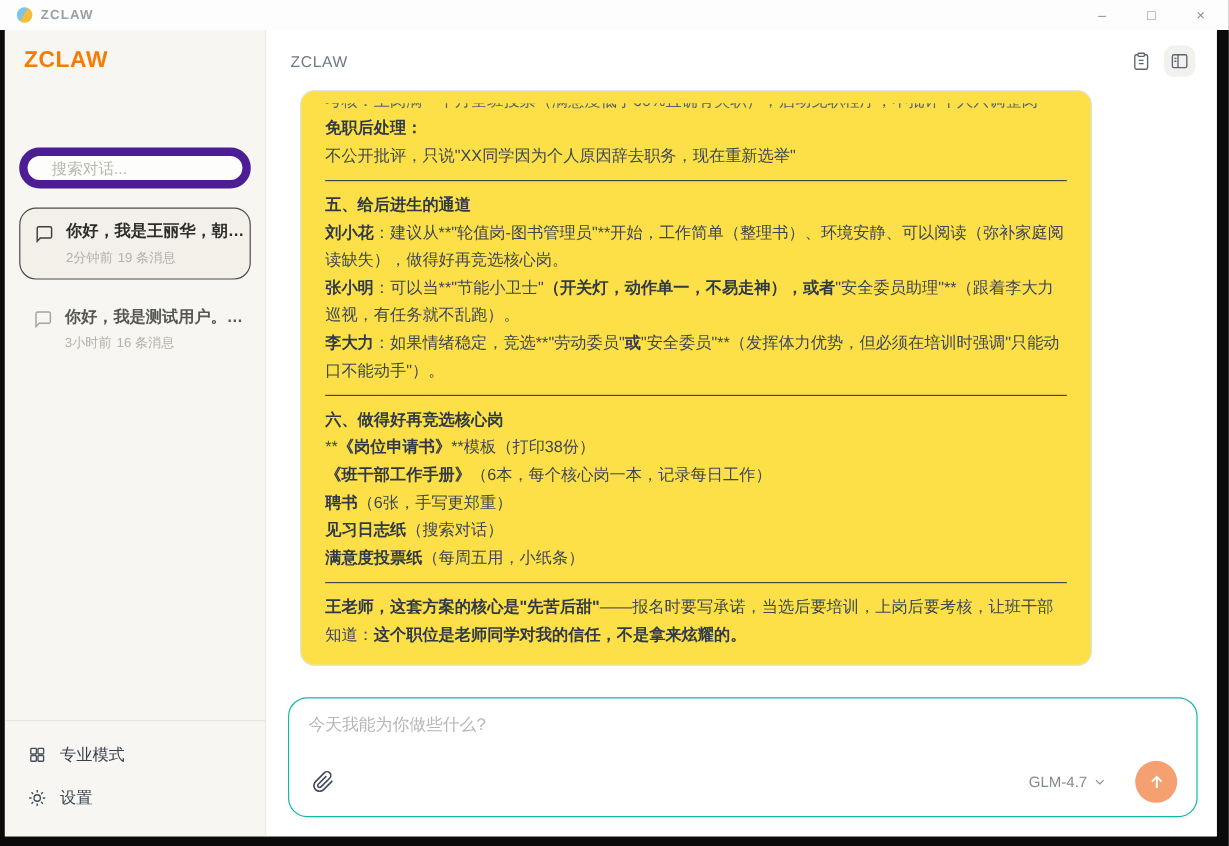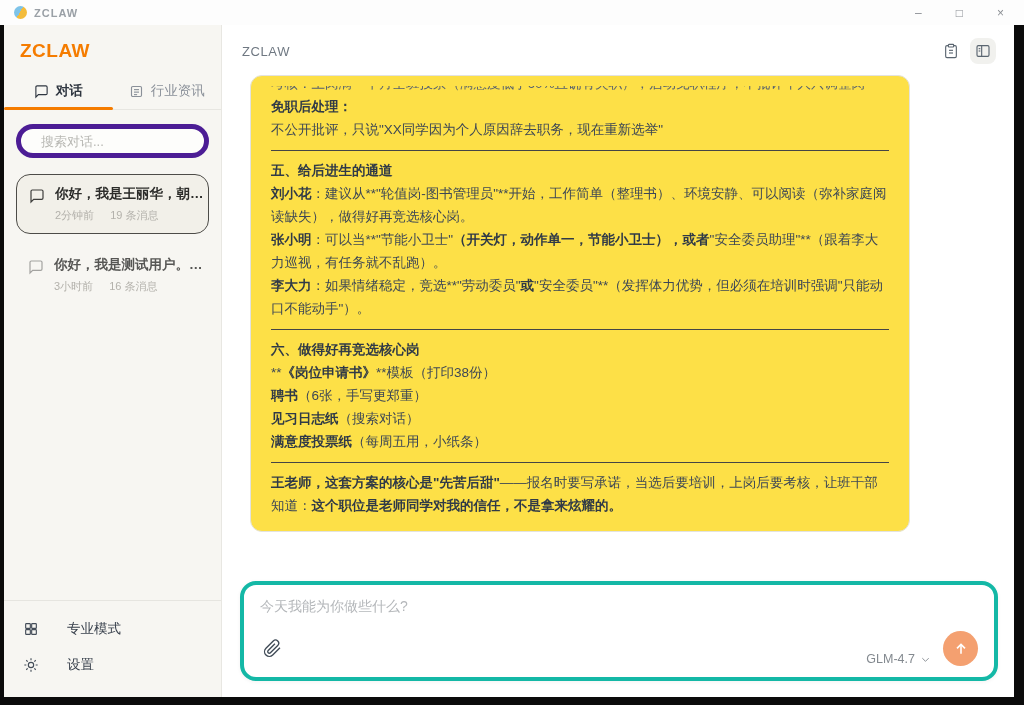--- a/index.html
+++ b/index.html
@@ -25,38 +25,38 @@
   .side-logo { padding:15px 16px 11px; font-size:19px; font-weight:800; color:#f57c00; letter-spacing:.5px; }
   .tabs { display:flex; border-bottom:1px solid #e7e6e1; }
   .tab { flex:1; height:36px; display:flex; align-items:center; justify-content:center; gap:7px;
     font-size:13.5px; color:#8a9099; position:relative; cursor:pointer; }
   .tab svg { width:15px; height:15px; stroke:currentColor; fill:none; stroke-width:1.8; }
   .tab.active { color:#2f3640; font-weight:700; }
   .tab.active::after { content:""; position:absolute; left:0; right:0; bottom:-1px; height:3px;
     background:#f57c00; border-radius:2px; }
   .search-wrap { margin:14px 12px 12px; }
   .search-box { display:flex; align-items:center; gap:8px; height:34px; padding:0 12px;
-    background:#fdfdfb; border:5px solid #4c1d95; border-radius:17px; }
+    background:#fdfdfb; border:7px solid #4c1d95; border-radius:17px;margin-top:36px; }
   .search-box svg { width:14px; height:14px; stroke:#a8aaa6; fill:none; stroke-width:2; }
   .search-box input { border:none; outline:none; background:transparent; flex:1; font-size:13px;
     color:#444; font-family:inherit; }
   .search-box input::placeholder { color:#b7b7b2; }
   .conv-list { display:flex; flex-direction:column; gap:12px; margin:4px 12px 0; }
   .conv { display:flex; gap:10px; padding:10px 12px; border-radius:14px; cursor:pointer; }
   .conv.active { border:1.5px solid #4d4c48; background:#f2f0e9; }
   .conv svg { width:16px; height:16px; min-width:16px; margin-top:3px; stroke:#3e3e3c; fill:none; stroke-width:1.8; }
   .conv.plain svg { stroke:#a3a3a0; }
   .conv .c-title { font-size:13.5px; font-weight:700; color:#2c2c2a; white-space:nowrap;
     overflow:hidden; text-overflow:ellipsis; max-width:150px; }
   .conv.plain .c-title { color:#565654; font-weight:600; }
-  .conv .c-meta { font-size:11px; color:#b3b1ab; margin-top:5px; display:flex; gap:16px; }
+  .conv .c-meta { font-size:11px; color:#b3b1ab; margin-top:5px; display:flex; gap:4px; }
   .side-spacer { flex:1; }
   .side-divider { height:1px; background:#e6e5e0; }
   .side-foot { padding:10px 6px 14px; }
-  .foot-item { display:flex; align-items:center; gap:28px; padding:9px 13px; font-size:13.5px;
+  .foot-item { display:flex; align-items:center; gap:11px; padding:9px 13px; font-size:13.5px;
     color:#39414d; cursor:pointer; border-radius:8px; }
   .foot-item svg { width:16px; height:16px; stroke:#434c58; fill:none; stroke-width:1.7; }
 
   
   .main { flex:1; display:flex; flex-direction:column; background:#ffffff; overflow:hidden; }
   .main-header { display:flex; align-items:center; padding:13px 18px 8px 20px; }
   .mh-title { font-size:13px; color:#6f7882; letter-spacing:.6px; }
   .mh-icons { margin-left:auto; display:flex; align-items:center; gap:6px; }
   .mh-btn { width:26px; height:26px; display:flex; align-items:center; justify-content:center;
     border-radius:8px; cursor:pointer; }
@@ -69,30 +69,30 @@
   .msg-card { margin:3px 104px 0 28px; border:1px solid #e3e3e0; border-radius:12px;
     background:#fde047; padding:10px 20px 14px; overflow:hidden;
     font-size:13.5px; line-height:23px; color:#3d4755; }
   .msg-p { margin:0; }
   .msg-p .b { font-weight:700; color:#303a47; }
   .msg-clipped { height:9px; overflow:hidden; }
   .msg-clipped .clip-inner { display:block; margin-top:-14px; color:#55606d; }
   .msg-hr { height:1px; background:#454545; margin:9px 0 8px; }
 
   
-  .composer { margin:14px 16px 16px 18px; border:4px solid #14b8a6; border-radius:16px;
+  .composer { margin:14px 16px 16px 18px; border:1px solid #14b8a6; border-radius:16px;
     background:#fff; box-shadow:0 1px 4px rgba(0,0,0,.05); height:100px;
     display:flex; flex-direction:column; padding:13px 16px 11px; }
   .composer textarea { border:none; outline:none; resize:none; flex:1; font-size:14px;
     font-family:inherit; color:#3c4654; background:transparent; }
   .composer textarea::placeholder { color:#b4b7ba; }
   .composer-bar { display:flex; align-items:center; }
   .attach-btn { width:24px; height:24px; display:flex; align-items:center; justify-content:center; cursor:pointer; }
   .attach-btn svg { width:19px; height:19px; stroke:#3f4a56; fill:none; stroke-width:1.7; }
-  .composer-right { margin-left:auto; display:flex; align-items:flex-end; gap:12px; }
+  .composer-right { margin-left:auto; display:flex; align-items:center; gap:24px; }
   .model-select { display:flex; align-items:center; gap:5px; font-size:12.5px; color:#83898f; cursor:pointer; }
   .model-select svg { width:11px; height:11px; stroke:#83898f; fill:none; stroke-width:2; }
   .send-btn { width:35px; height:35px; border-radius:50%; border:none; background:#f4a070;
     display:flex; align-items:center; justify-content:center; cursor:pointer; }
   .send-btn svg { width:16px; height:16px; stroke:#ffffff; fill:none; stroke-width:2.4; }
 </style>
 </head>
 <body>
 
 <div class="titlebar">
@@ -103,37 +103,20 @@
     <span>□</span>
     <span>×</span>
   </div>
 </div>
 
 <div class="app">
 
   <div class="sidebar">
     <div class="side-logo">ZCLAW</div>
 
-    <div class="tabs">
-      <div class="tab active">
-        <svg viewBox="0 0 24 24">
-            <path d="M21 15a2 2 0 0 1-2 2H7l-4 4V5a2 2 0 0 1 2-2h14a2 2 0 0 1 2 2z"></path>
-          </svg>
-        <span>对话</span>
-      </div>
-      <div class="tab">
-        <svg viewBox="0 0 24 24">
-            <rect x="4" y="4" width="16" height="16" rx="2"></rect>
-            <line x1="8" y1="9" x2="16" y2="9"></line>
-            <line x1="8" y1="13" x2="16" y2="13"></line>
-            <line x1="8" y1="17" x2="13" y2="17"></line>
-          </svg>
-        <span>行业资讯</span>
-      </div>
-    </div>
 
     <div class="search-wrap">
       <div class="search-box">
         <svg viewBox="0 0 24 24">
             <circle cx="11" cy="11" r="7"></circle>
             <line x1="16.5" y1="16.5" x2="21" y2="21"></line>
           </svg>
         <input type="text" placeholder="搜索对话..." style="">
       </div>
     </div>
@@ -215,25 +198,26 @@
     <div class="chat-scroll">
       <div class="msg-card">
           <p class="msg-p msg-clipped">
             <span class="clip-inner"><span>考核：上岗满一个月全班投票（满意度低于60%且确有失职），启动免职程序，不批评个人只调整岗位。</span></span>
           </p>
           <p class="msg-p"><span class="b">免职后处理：</span></p>
           <p class="msg-p"><span>不公开批评，只说"XX同学因为个人原因辞去职务，现在重新选举"</span></p>
           <div class="msg-hr"></div>
           <p class="msg-p"><span class="b">五、给后进生的通道</span></p>
           <p class="msg-p"><span class="b">刘小花</span><span>：建议从**"轮值岗-图书管理员"**开始，工作简单（整理书）、环境安静、可以阅读（弥补家庭阅读缺失），做得好再竞选核心岗。</span></p>
-          <p class="msg-p"><span class="b">张小明</span><span>：可以当**"节能小卫士"</span><span class="b">（开关灯，动作单一，节能小卫士），或者</span><span>"安全委员助理"**（跟着李大力巡视，有任务就不乱跑）。</span></p>
+          <p class="msg-p"><span class="b">张小明</span><span>：可以当**"节能小卫士"</span><span class="b">（开关灯，动作单一，不易走神），或者</span><span>"安全委员助理"**（跟着李大力巡视，有任务就不乱跑）。</span></p>
           <p class="msg-p"><span class="b">李大力</span><span>：如果情绪稳定，竞选**"劳动委员"</span><span class="b">或</span><span>"安全委员"**（发挥体力优势，但必须在培训时强调"只能动口不能动手"）。</span></p>
           <div class="msg-hr"></div>
           <p class="msg-p"><span class="b">六、做得好再竞选核心岗</span></p>
           <p class="msg-p"><span>**</span><span class="b">《岗位申请书》</span><span>**模板（打印38份）</span></p>
+          <p class="msg-p"><span class="b">《班干部工作手册》</span><span>（6本，每个核心岗一本，记录每日工作）</span></p>
           <p class="msg-p"><span class="b">聘书</span><span>（6张，手写更郑重）</span></p>
           <p class="msg-p"><span class="b">见习日志纸</span><span>（搜索对话）</span></p>
           <p class="msg-p"><span class="b">满意度投票纸</span><span>（每周五用，小纸条）</span></p>
           <div class="msg-hr"></div>
           <p class="msg-p"><span class="b">王老师，这套方案的核心是"先苦后甜"</span><span>——报名时要写承诺，当选后要培训，上岗后要考核，让班干部知道：</span><span class="b">这个职位是老师同学对我的信任，不是拿来炫耀的。</span></p>
           <p class="msg-p"></p>
         </div>
 
     </div>
 

